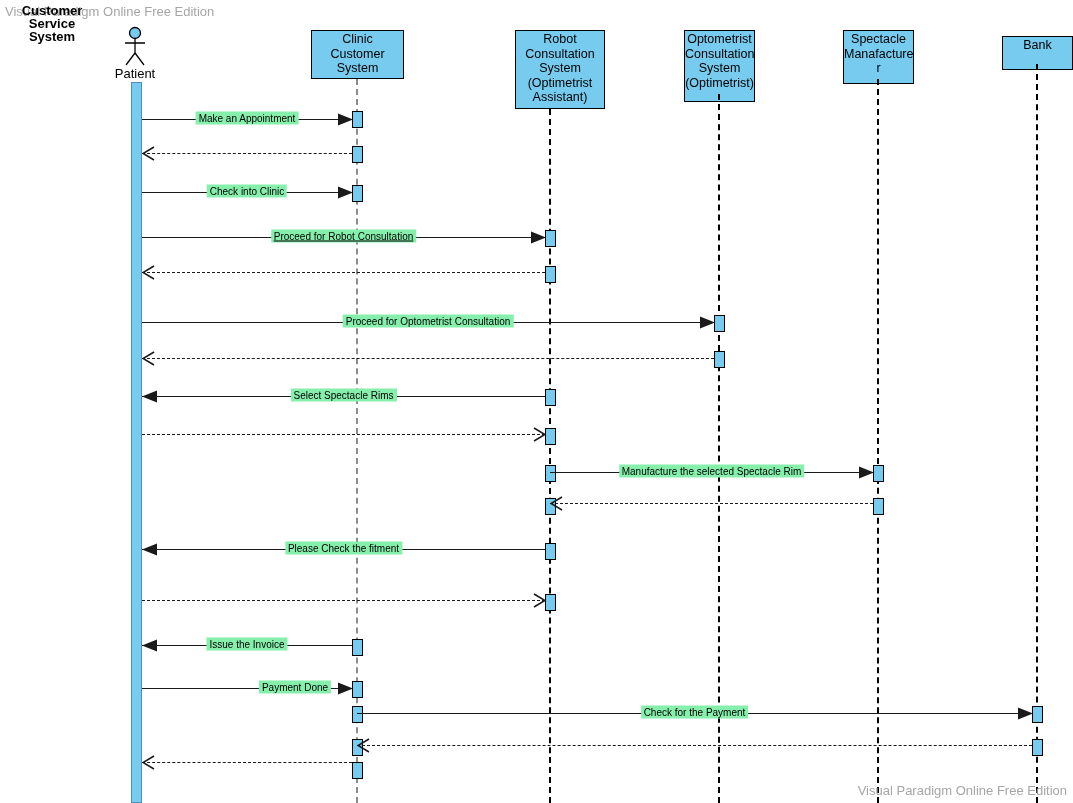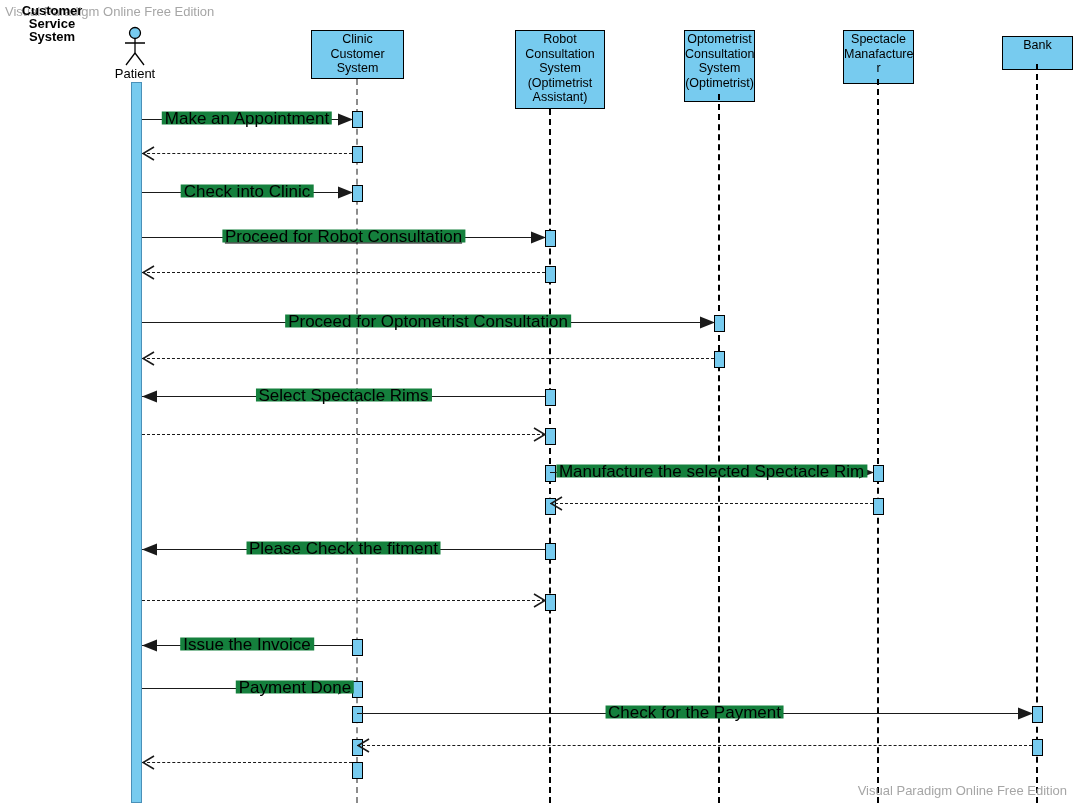--- a/index.html
+++ b/index.html
@@ -101,23 +101,23 @@
     border-top-width: 1.4px;
     border-top-style: solid;
     border-top-color: #1a1a1a;
   }
   .msg-line.dashed {
     border-top-style: dashed;
     border-top-width: 1.6px;
   }
   .msg-label {
     position: absolute;
-    font-size: 17px;
+    font-size: 10px;
     color: #000000;
-    background: #15803d;
+    background: #86efac;
     padding: 0 3px;
     white-space: nowrap;
     transform: translate(-50%, -50%);
     line-height: 13px;
   }
   .arrow-head {
     position: absolute;
   }
   .arrow-head svg { display: block; }
 </style>

